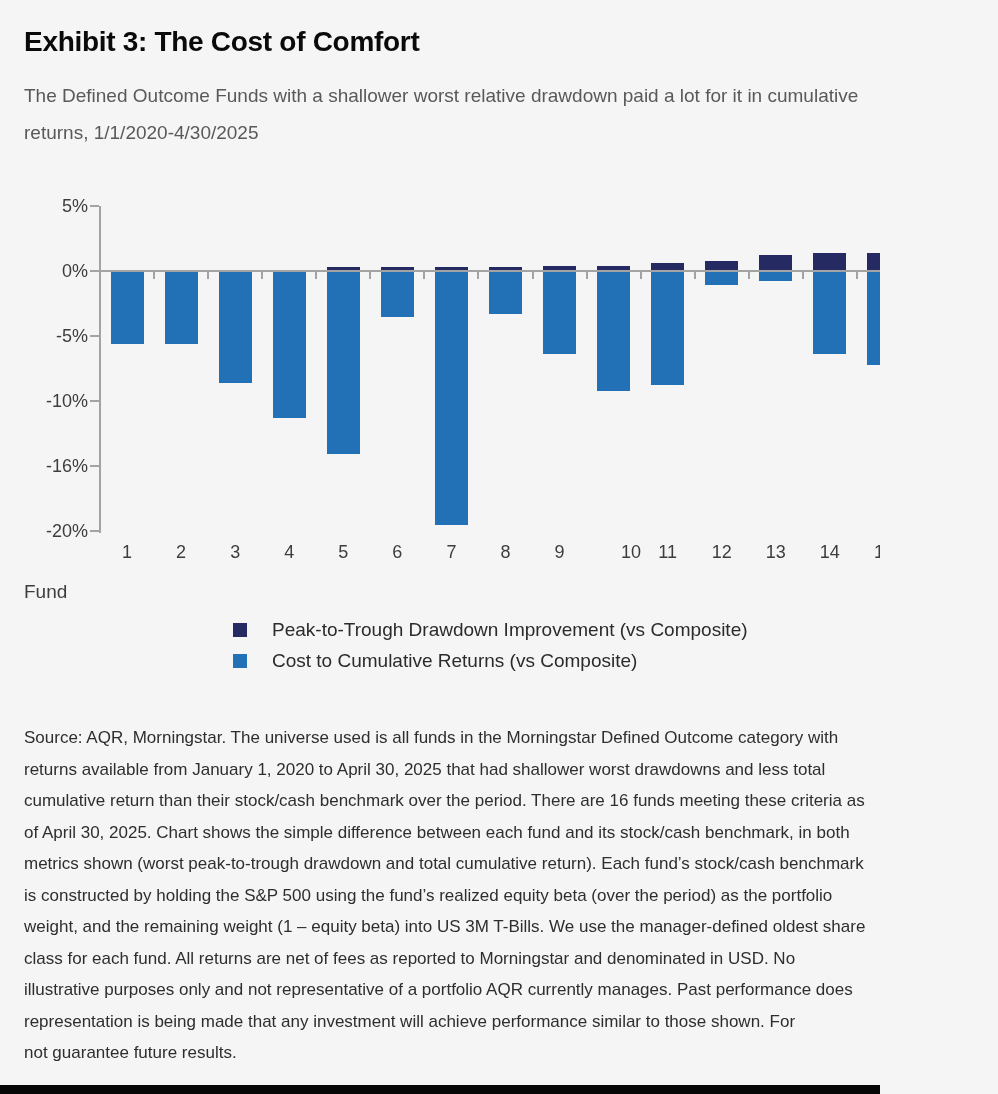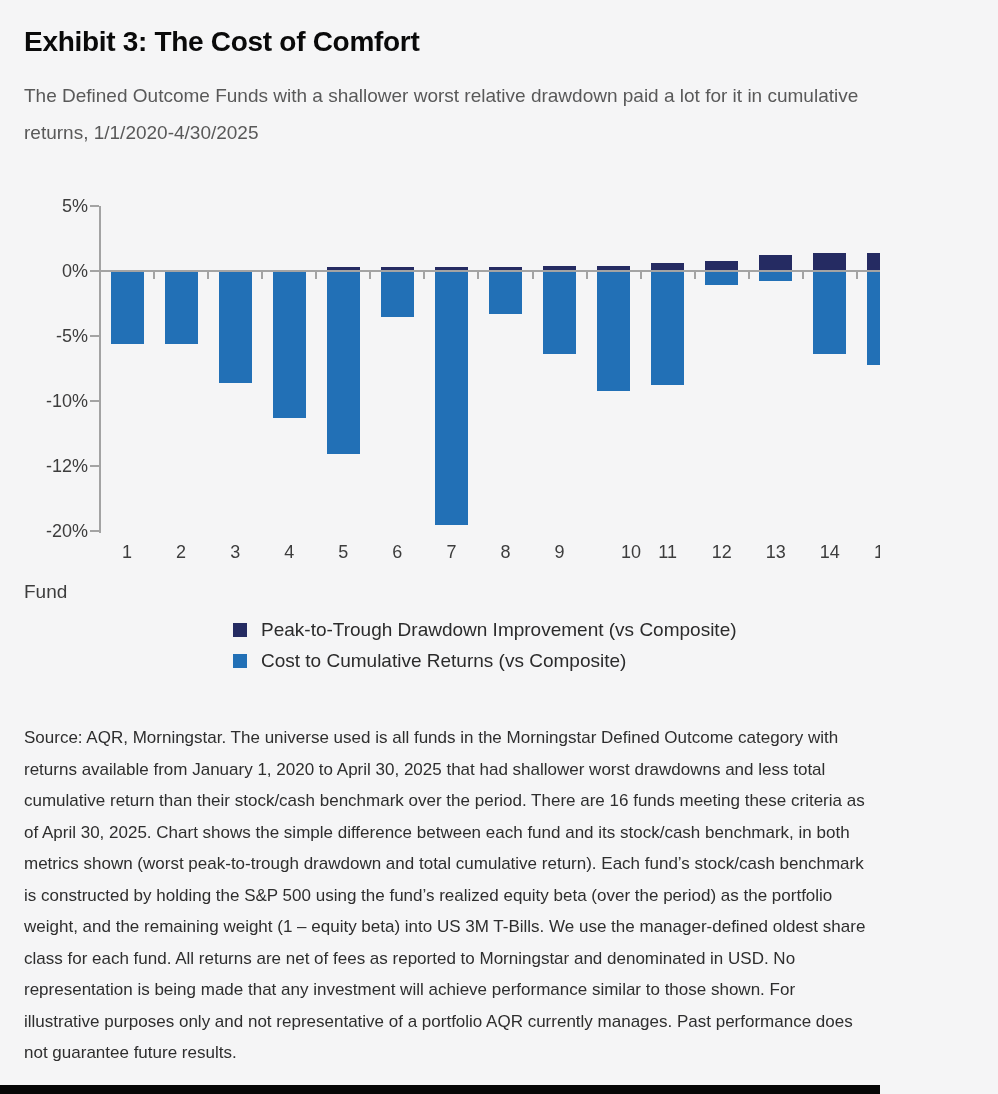--- a/index.html
+++ b/index.html
@@ -16,21 +16,21 @@
   .ylab  { position:absolute; left:-96px; width:84px; text-align:right; transform:translateY(-50%);
            font-size:18px; color:#3D3D3D; }
   .zero  { position:absolute; left:0; width:865px; height:2px; background:var(--axis,#A3A3A3); z-index:3; }
   .xtick { position:absolute; width:2px; height:8px; background:var(--axis,#A3A3A3); z-index:3; }
   .bar   { position:absolute; z-index:2; }
   .xlab  { position:absolute; top:336px; transform:translateX(-50%); font-size:18px; color:#3D3D3D; }
 
   .xtitle { position:absolute; left:24px; top:581px; width:970px; font-size:19px; color:#3D3D3D; }
 
   .legend { position:absolute; left:233px; top:619px; display:flex; flex-direction:column; gap:9px; }
-  .lrow   { display:flex; align-items:center; gap:14px; height:22px; }
+  .lrow   { display:flex; align-items:center; gap:25px; height:22px; }
   .lswatch{ width:14px; height:14px; flex:0 0 14px; }
   .ltext  { font-size:19px; color:#2B2B2B; white-space:nowrap; }
 
   .source { position:absolute; left:24px; top:722px; font-size:17px; color:#2E2E2E; }
   .sline  { line-height:31.5px; height:31.5px; white-space:nowrap; }
 
   .bottombar { position:absolute; left:0; top:1085px; width:998px; height:9px; background:#060606; }
 </style>
 </head>
 <body>
@@ -47,21 +47,21 @@
     <div class="zero" style="top: 64px;"></div>
         <div class="ytick" style="top: -1px;"></div>
         <div class="ylab" style="top: 0px;">5%</div>
         <div class="ytick" style="top: 64px;"></div>
         <div class="ylab" style="top: 65px;">0%</div>
         <div class="ytick" style="top: 129px;"></div>
         <div class="ylab" style="top: 130px;">-5%</div>
         <div class="ytick" style="top: 194px;"></div>
         <div class="ylab" style="top: 195px;">-10%</div>
         <div class="ytick" style="top: 259px;"></div>
-        <div class="ylab" style="top: 260px;">-12%</div>
+        <div class="ylab" style="top: 260px;">-16%</div>
         <div class="ytick" style="top: 324px;"></div>
         <div class="ylab" style="top: 325px;">-20%</div>
         <div class="bar" style="left: 10.5312px; top: 65px; width: 33px; height: 72.8px; background: rgb(34, 112, 182);"></div>
         <div class="xtick" style="left: 53.0625px; top: 65px;"></div>
         <div class="xlab" style="left: 27.0312px;">1</div>
         <div class="bar" style="left: 64.5938px; top: 65px; width: 33px; height: 72.8px; background: rgb(34, 112, 182);"></div>
         <div class="xtick" style="left: 107.125px; top: 65px;"></div>
         <div class="xlab" style="left: 81.0938px;">2</div>
         <div class="bar" style="left: 118.656px; top: 65px; width: 33px; height: 111.8px; background: rgb(34, 112, 182);"></div>
         <div class="xtick" style="left: 161.188px; top: 65px;"></div>
@@ -133,19 +133,19 @@
 
   <div class="source" id="source">
       <div class="sline">Source: AQR, Morningstar. The universe used is all funds in the Morningstar Defined Outcome category with</div>
       <div class="sline">returns available from January 1, 2020 to April 30, 2025 that had shallower worst drawdowns and less total</div>
       <div class="sline">cumulative return than their stock/cash benchmark over the period. There are 16 funds meeting these criteria as</div>
       <div class="sline">of April 30, 2025. Chart shows the simple difference between each fund and its stock/cash benchmark, in both</div>
       <div class="sline">metrics shown (worst peak-to-trough drawdown and total cumulative return). Each fund’s stock/cash benchmark</div>
       <div class="sline">is constructed by holding the S&amp;P 500 using the fund’s realized equity beta (over the period) as the portfolio</div>
       <div class="sline">weight, and the remaining weight (1 – equity beta) into US 3M T-Bills. We use the manager-defined oldest share</div>
       <div class="sline">class for each fund. All returns are net of fees as reported to Morningstar and denominated in USD. No</div>
+      <div class="sline">illustrative purposes only and not representative of a portfolio AQR currently manages. Past performance does</div>
       <div class="sline">representation is being made that any investment will achieve performance similar to those shown. For</div>
-      <div class="sline">illustrative purposes only and not representative of a portfolio AQR currently manages. Past performance does</div>
       <div class="sline">not guarantee future results.</div>
     </div>
 
   <div class="bottombar" style="background: rgb(6, 6, 6);"></div>
 </div>
 
 </body></html>

